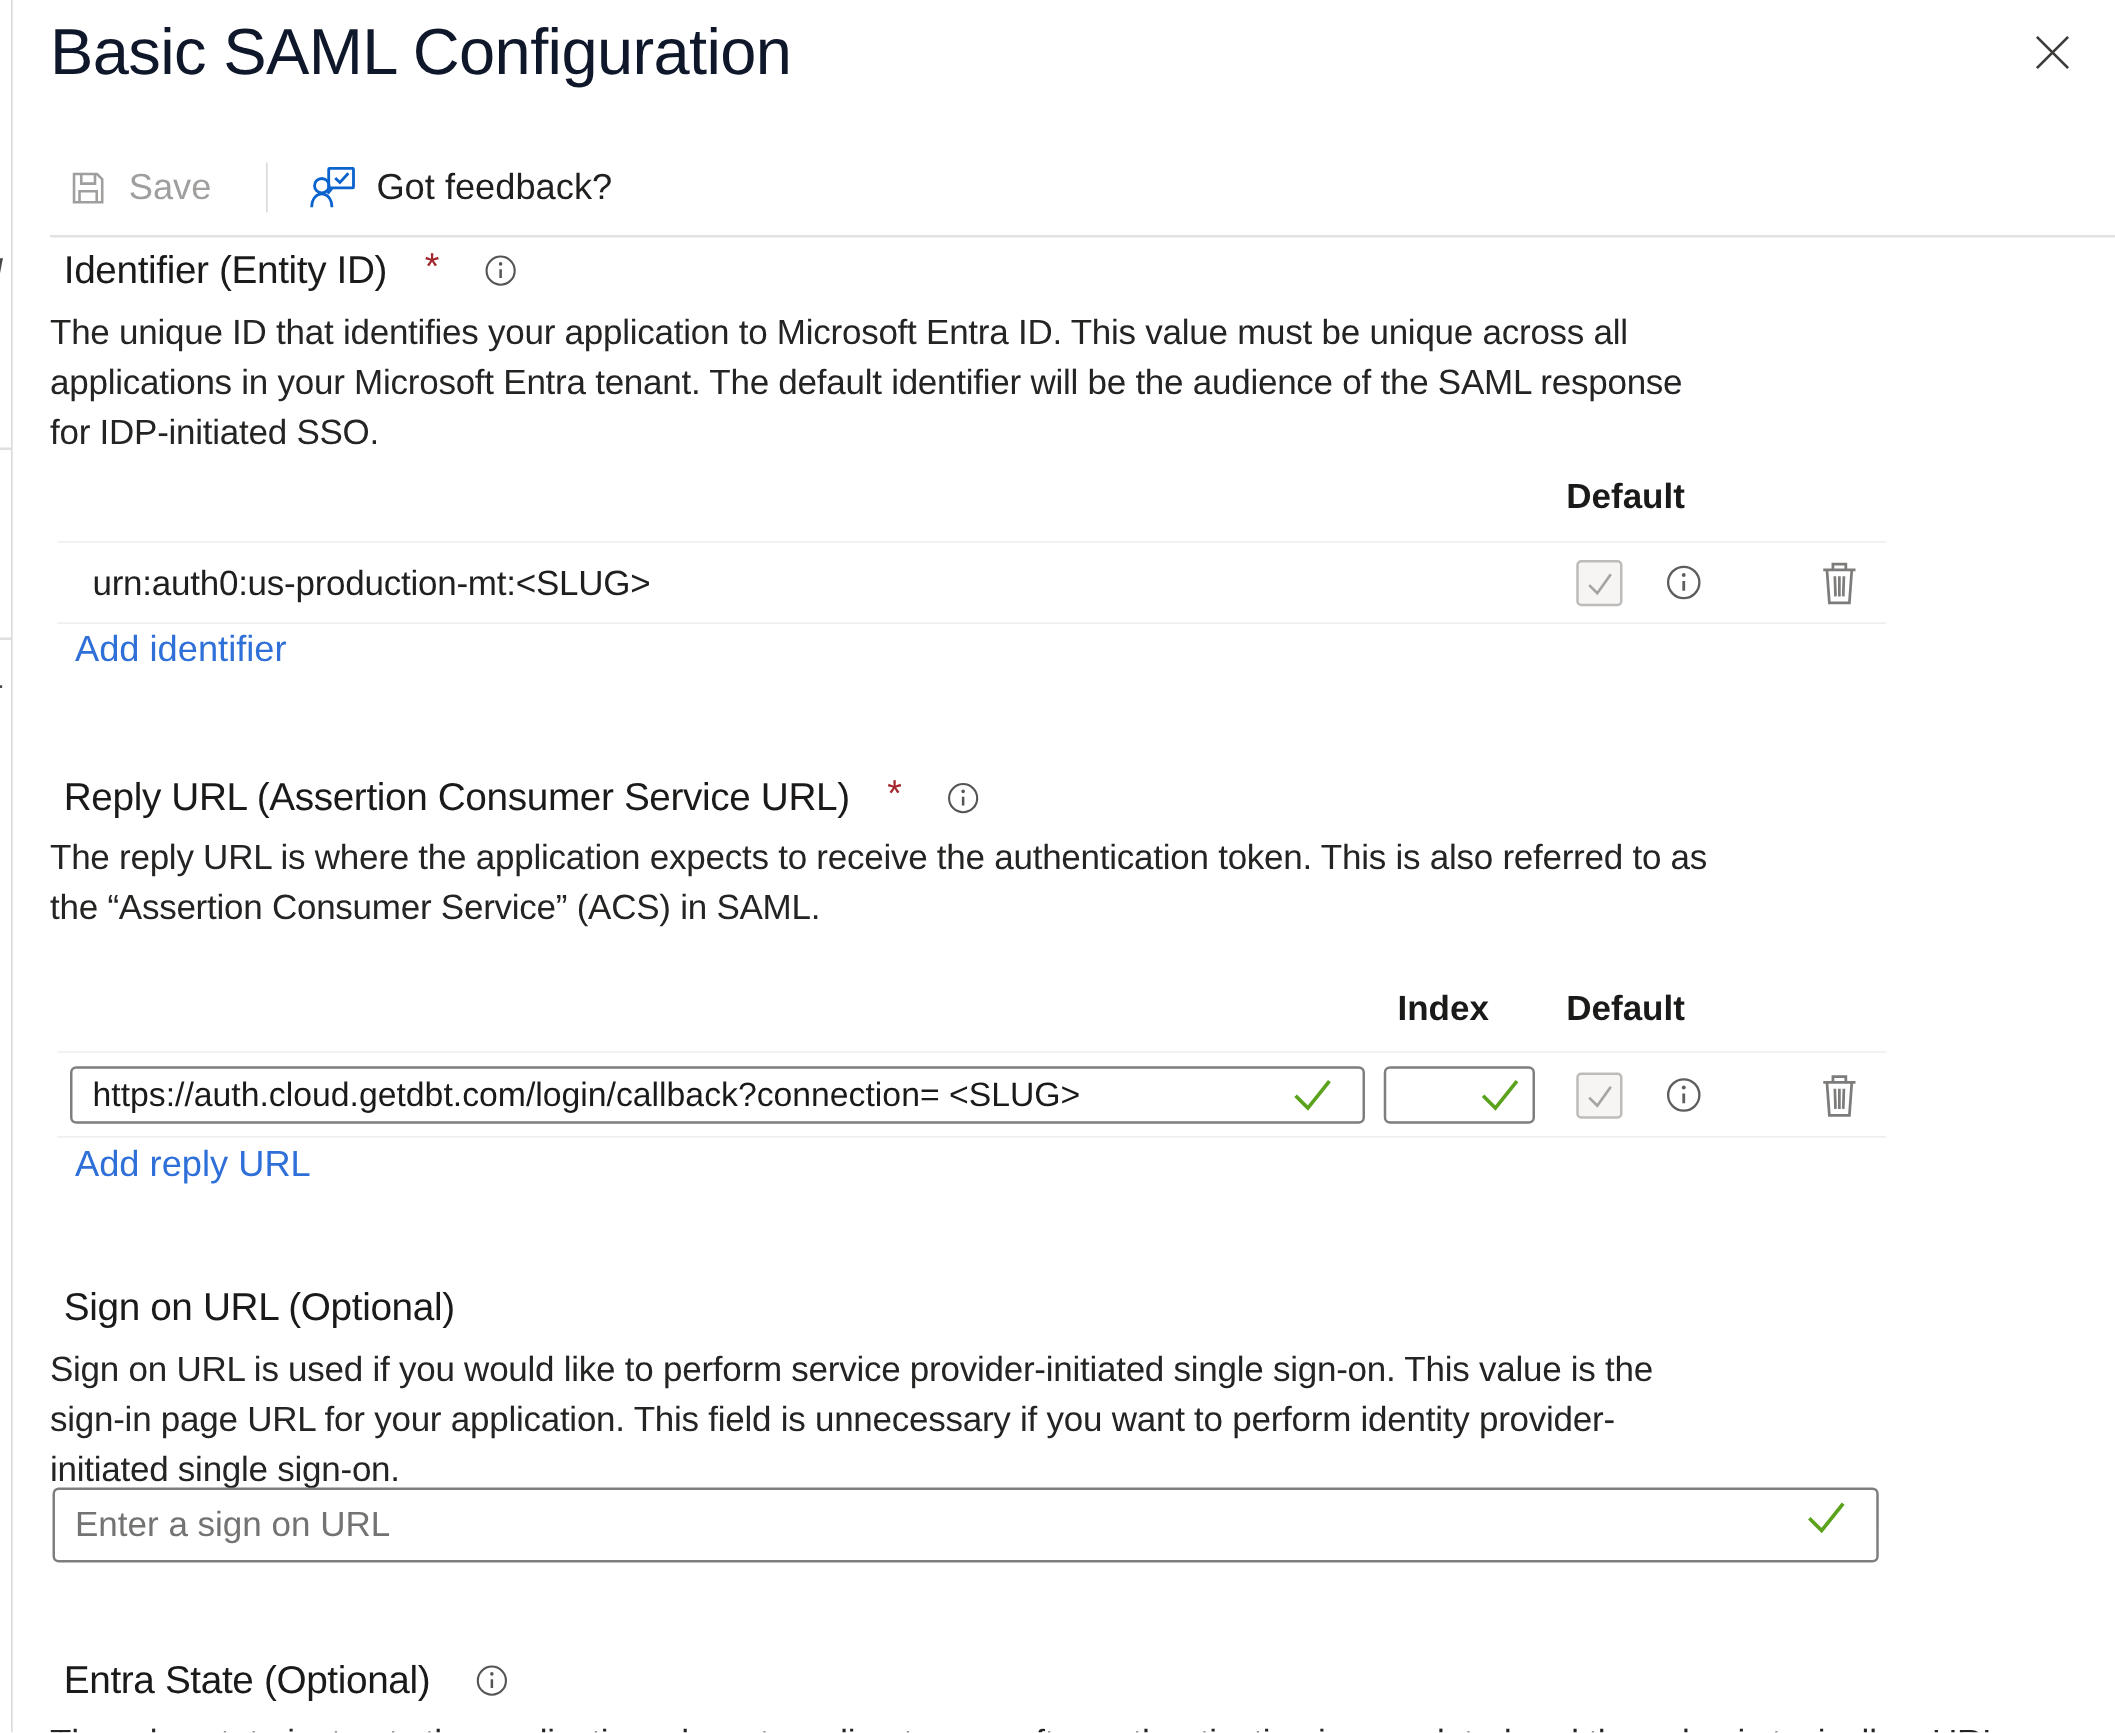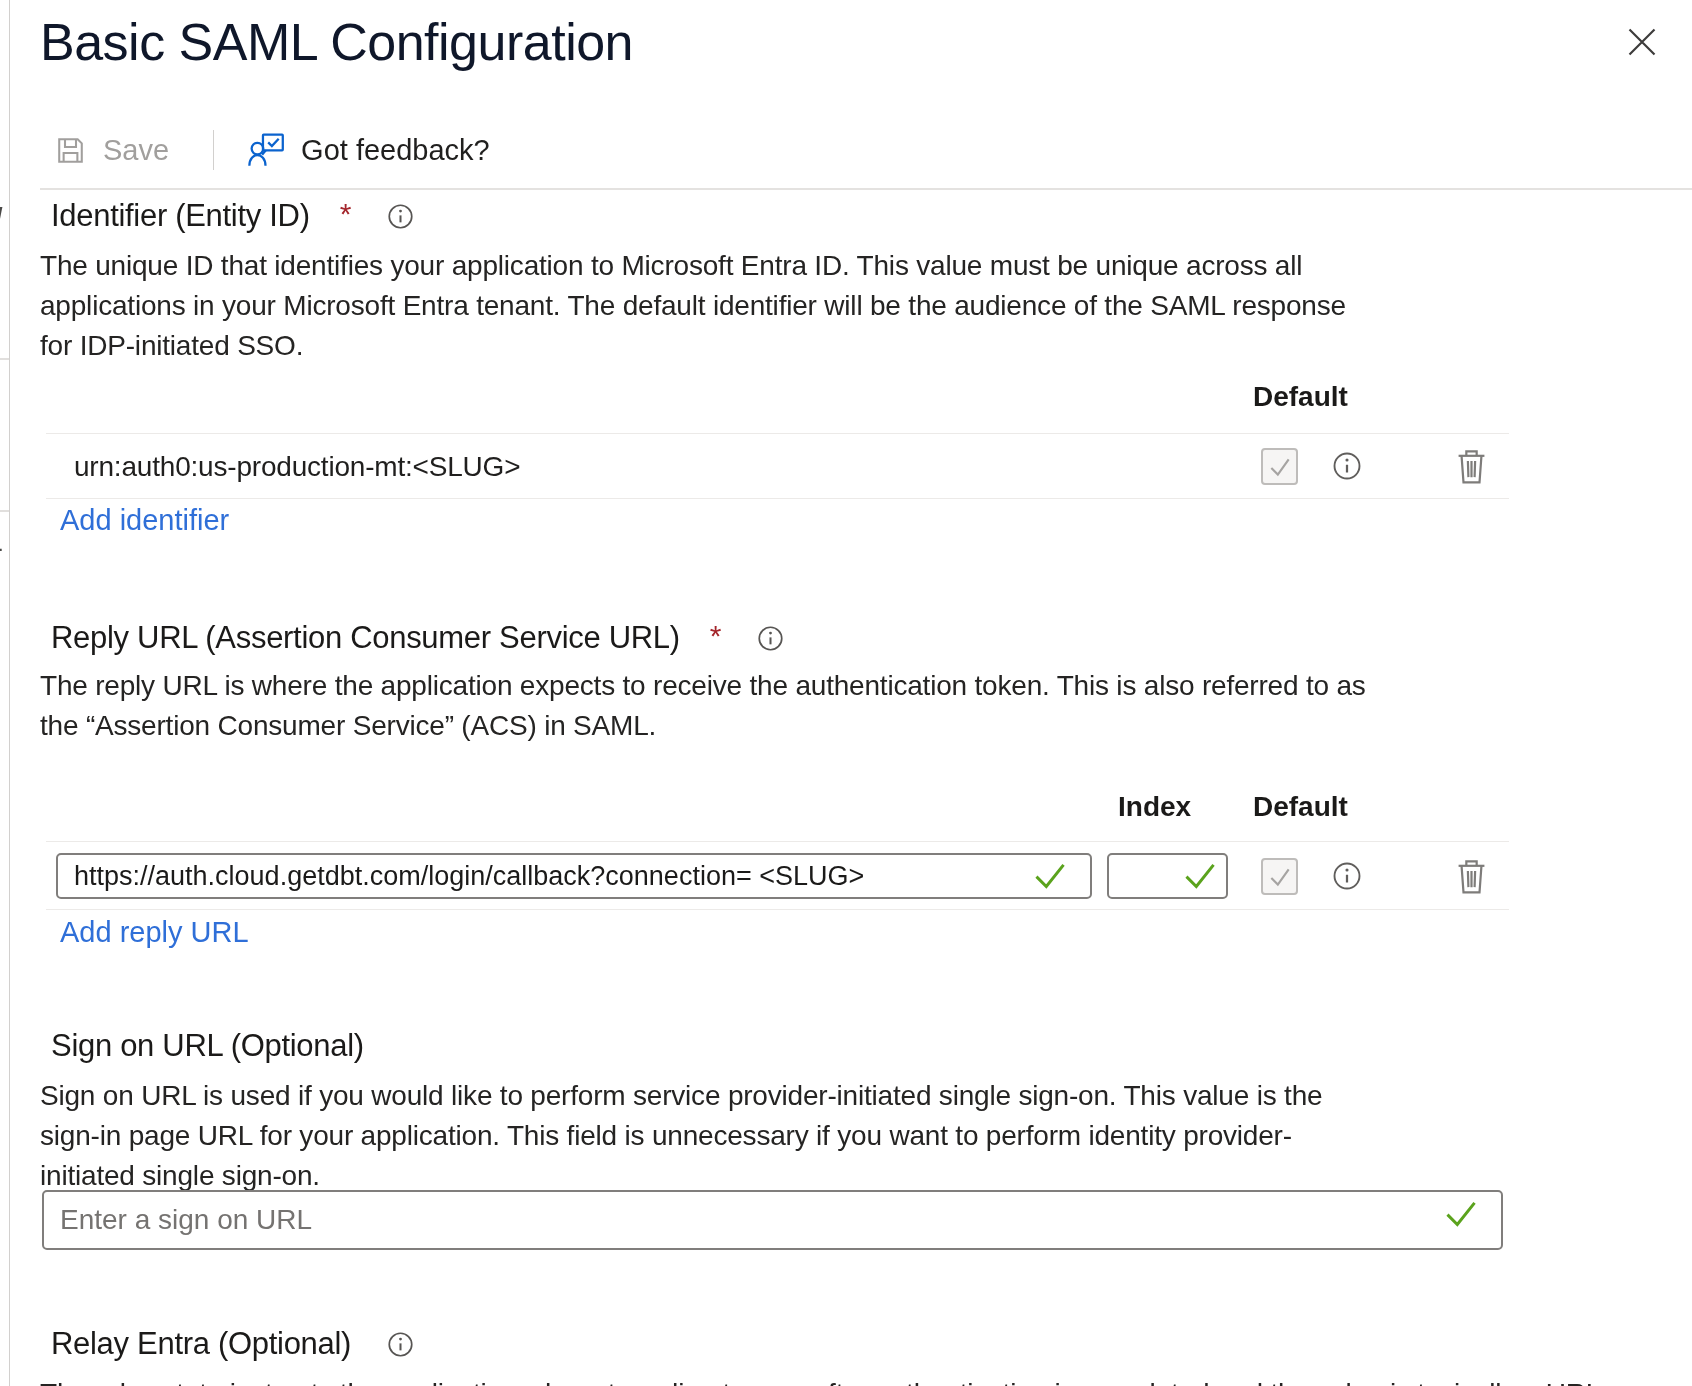--- a/index.html
+++ b/index.html
@@ -188,21 +188,21 @@
       <span>Sign on URL (Optional)</span>
     </h2>
     <p class="desc" style="top:1076px">Sign on URL is used if you would like to perform service provider-initiated single sign-on. This value is the sign-in page URL for your application. This field is unnecessary if you want to perform identity provider-initiated single sign-on.</p>
 
     <input class="txt-input" style="left: 32px; top: 1190px; width: 1461px; height: 60px;" type="text" placeholder="Enter a sign on URL">
     <svg class="valid-check" style="left:1435px; top:1201px" width="32" height="26" viewBox="0 0 26 21" fill="none" stroke="#5ba31d" stroke-width="2.4">
         <path d="M2 11 l8 8 L24 1.5"></path>
       </svg>
 
     <h2 class="section-title" style="top:1326px">
-      <span>Relay Entra (Optional)</span>
+      <span>Entra State (Optional)</span>
       <svg width="27" height="27" viewBox="0 0 24 24" fill="none" stroke="#575553" stroke-width="1.5" style="margin-left:8px">
           <circle cx="12" cy="12" r="10"></circle>
           <path d="M12 11 v6.2" stroke-width="1.8"></path>
           <circle cx="12" cy="7.2" r="1.25" fill="#575553" stroke="none"></circle>
         </svg>
     </h2>
     <p class="desc" style="top:1374px; width:1600px">The relay state instructs the application where to redirect users after authentication is completed and the value is typically a URL or URL path that takes users to a specific location within the application.</p>
 
   </div>
 </div>

